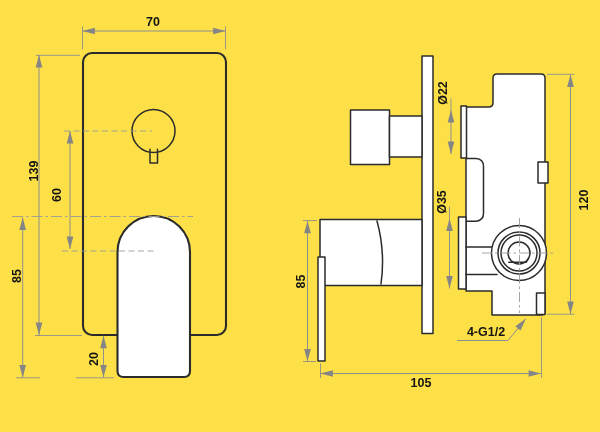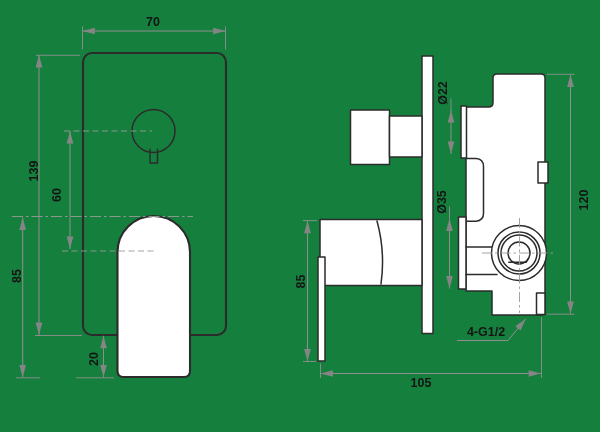--- a/index.html
+++ b/index.html
@@ -1,16 +1,16 @@
 <!DOCTYPE html>
 <html><head>
 <meta charset="utf-8">
 <style>
   html,body{margin:0;padding:0;background:#ffffff;}
-  #stage{position:relative;width:600px;height:432px;background:#15803d;overflow:hidden;}
+  #stage{position:relative;width:600px;height:432px;background:#fde047;overflow:hidden;}
   svg{display:block;}
   .outline{fill:none;stroke:#2b2b2b;stroke-width:1.5;stroke-linejoin:round;stroke-linecap:round;}
   .outline-fill{fill:#ffffff;stroke:#2b2b2b;stroke-width:1.5;stroke-linejoin:round;}
   .thick{stroke-width:2.1;}
   .dimline{stroke:#8f8f8f;stroke-width:1;fill:none;}
   .ext{stroke:#8f8f8f;stroke-width:0.9;fill:none;}
   .center{stroke:#9a9a9a;stroke-width:0.9;fill:none;}
   .lbl{font-family:"Liberation Sans",sans-serif;font-weight:bold;font-size:12.5px;fill:#141414;}
   .mid{text-anchor:middle;}
 </style>

